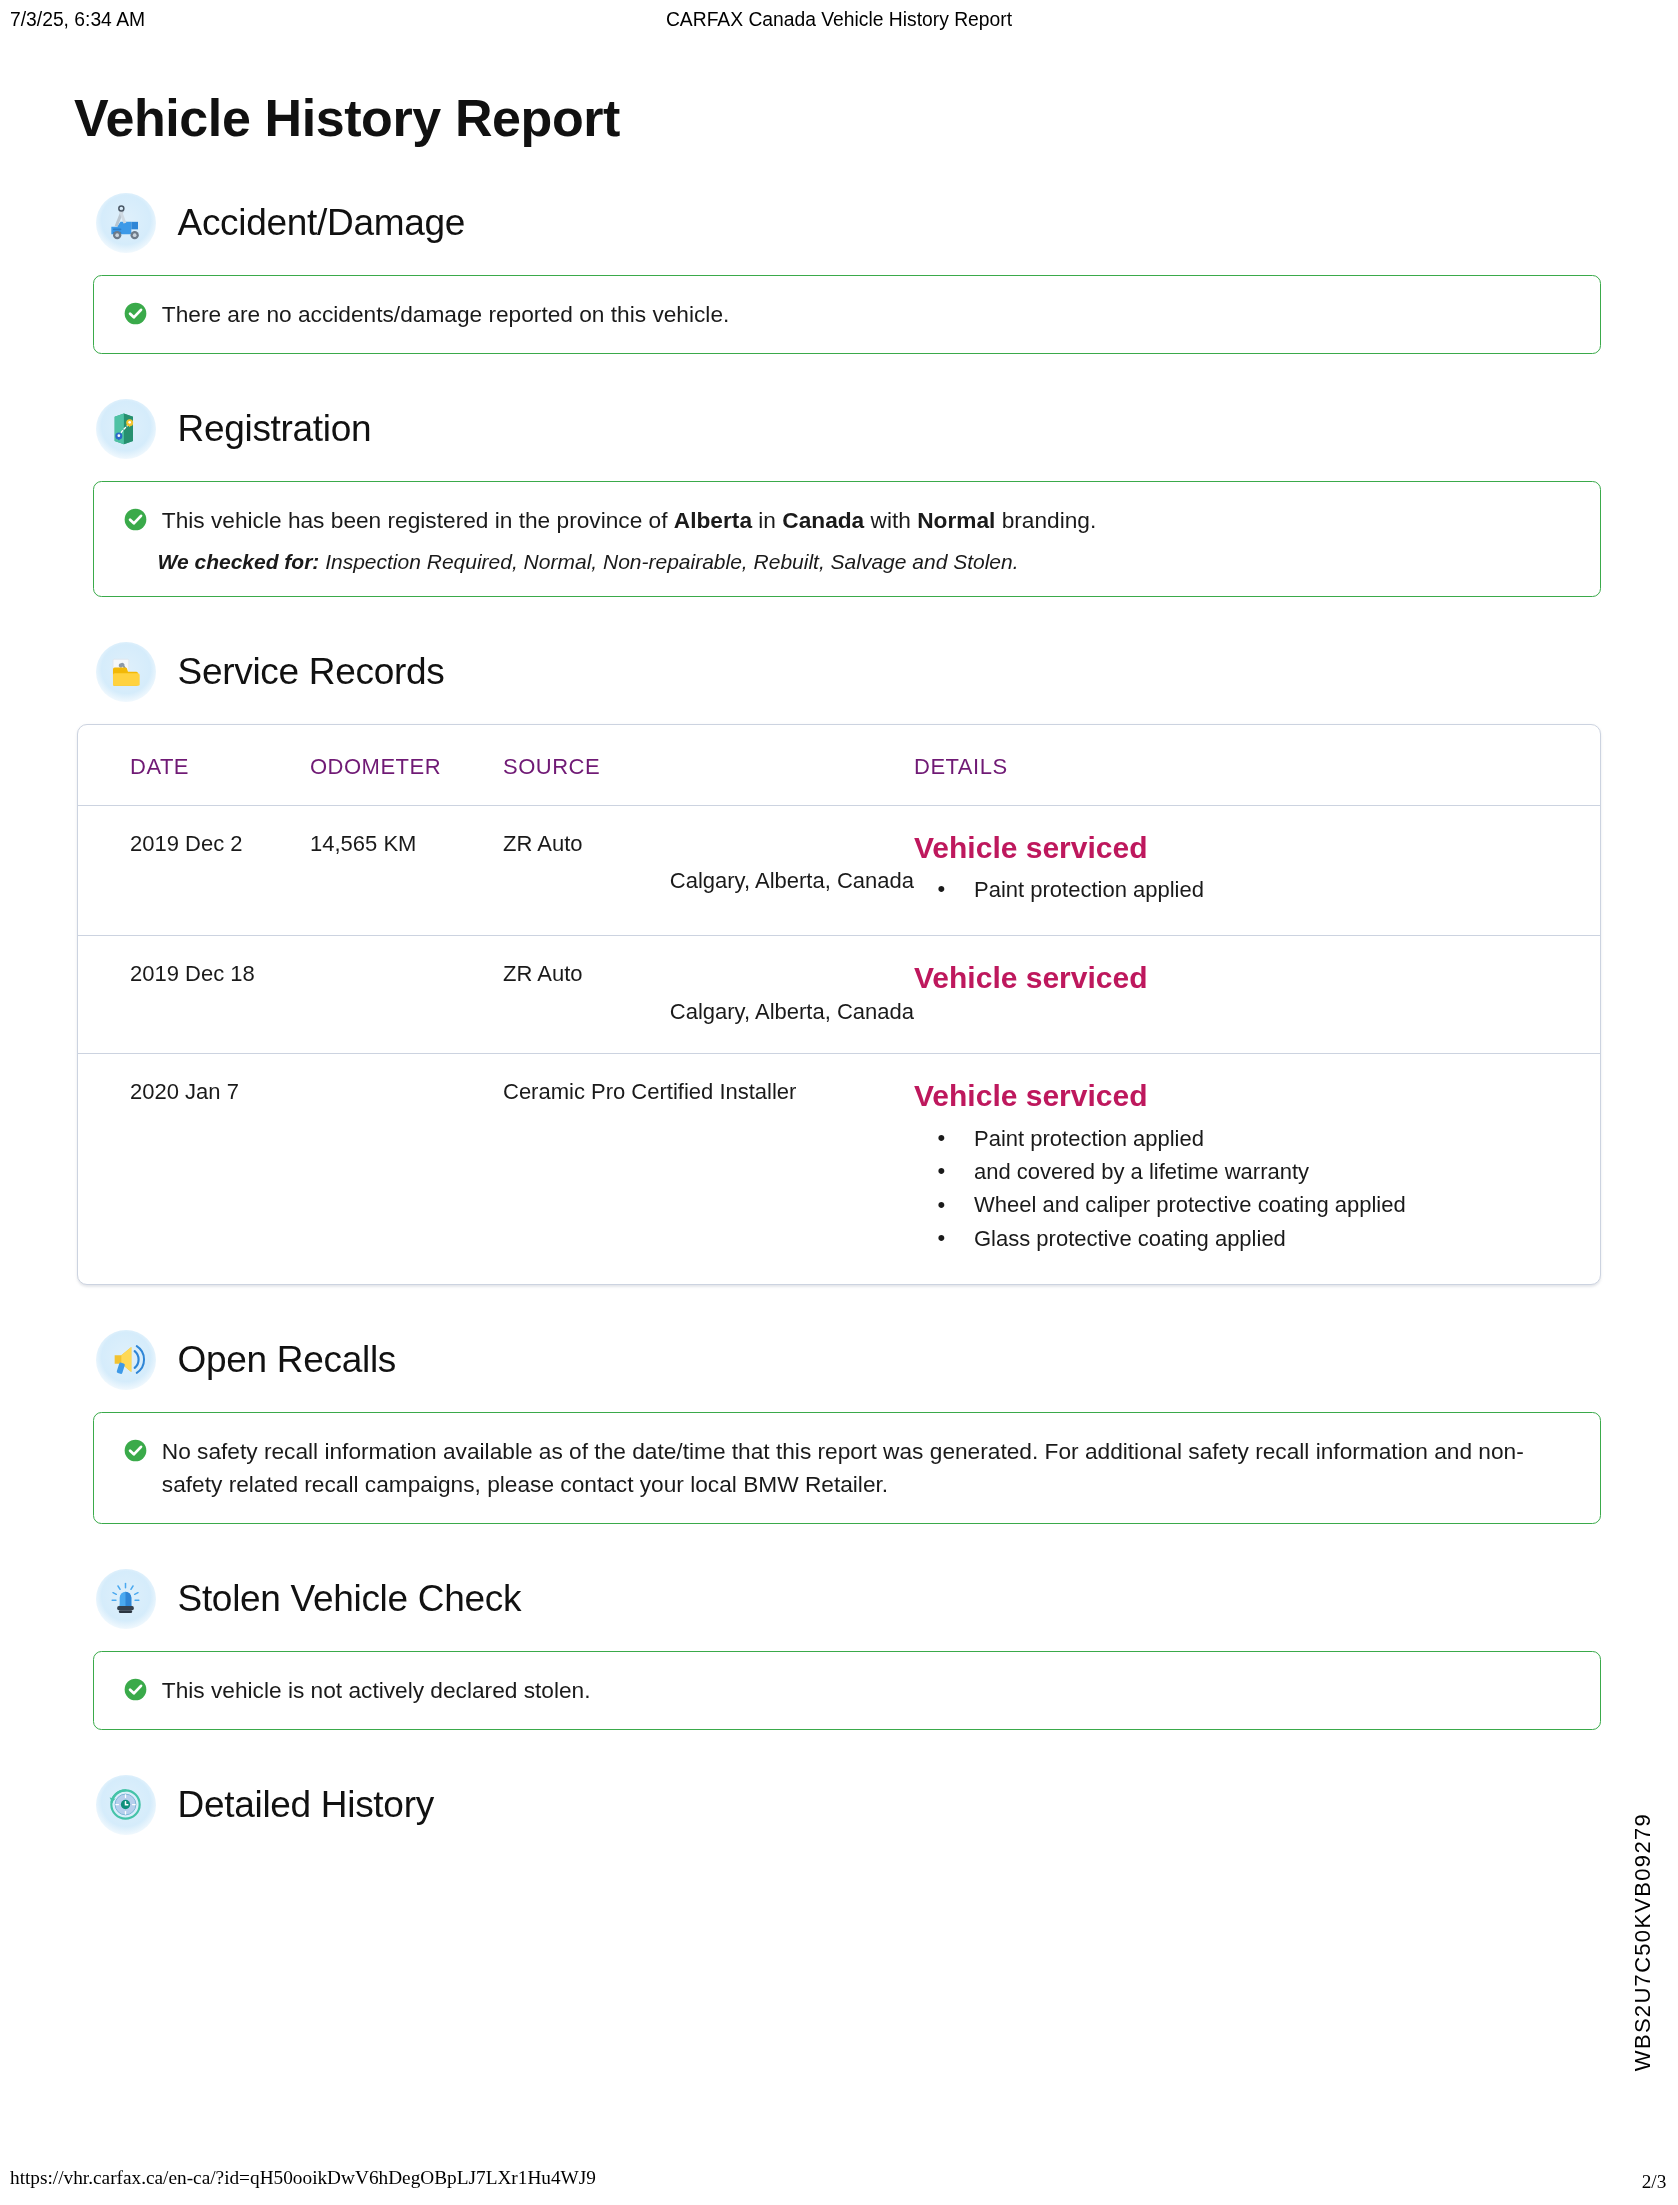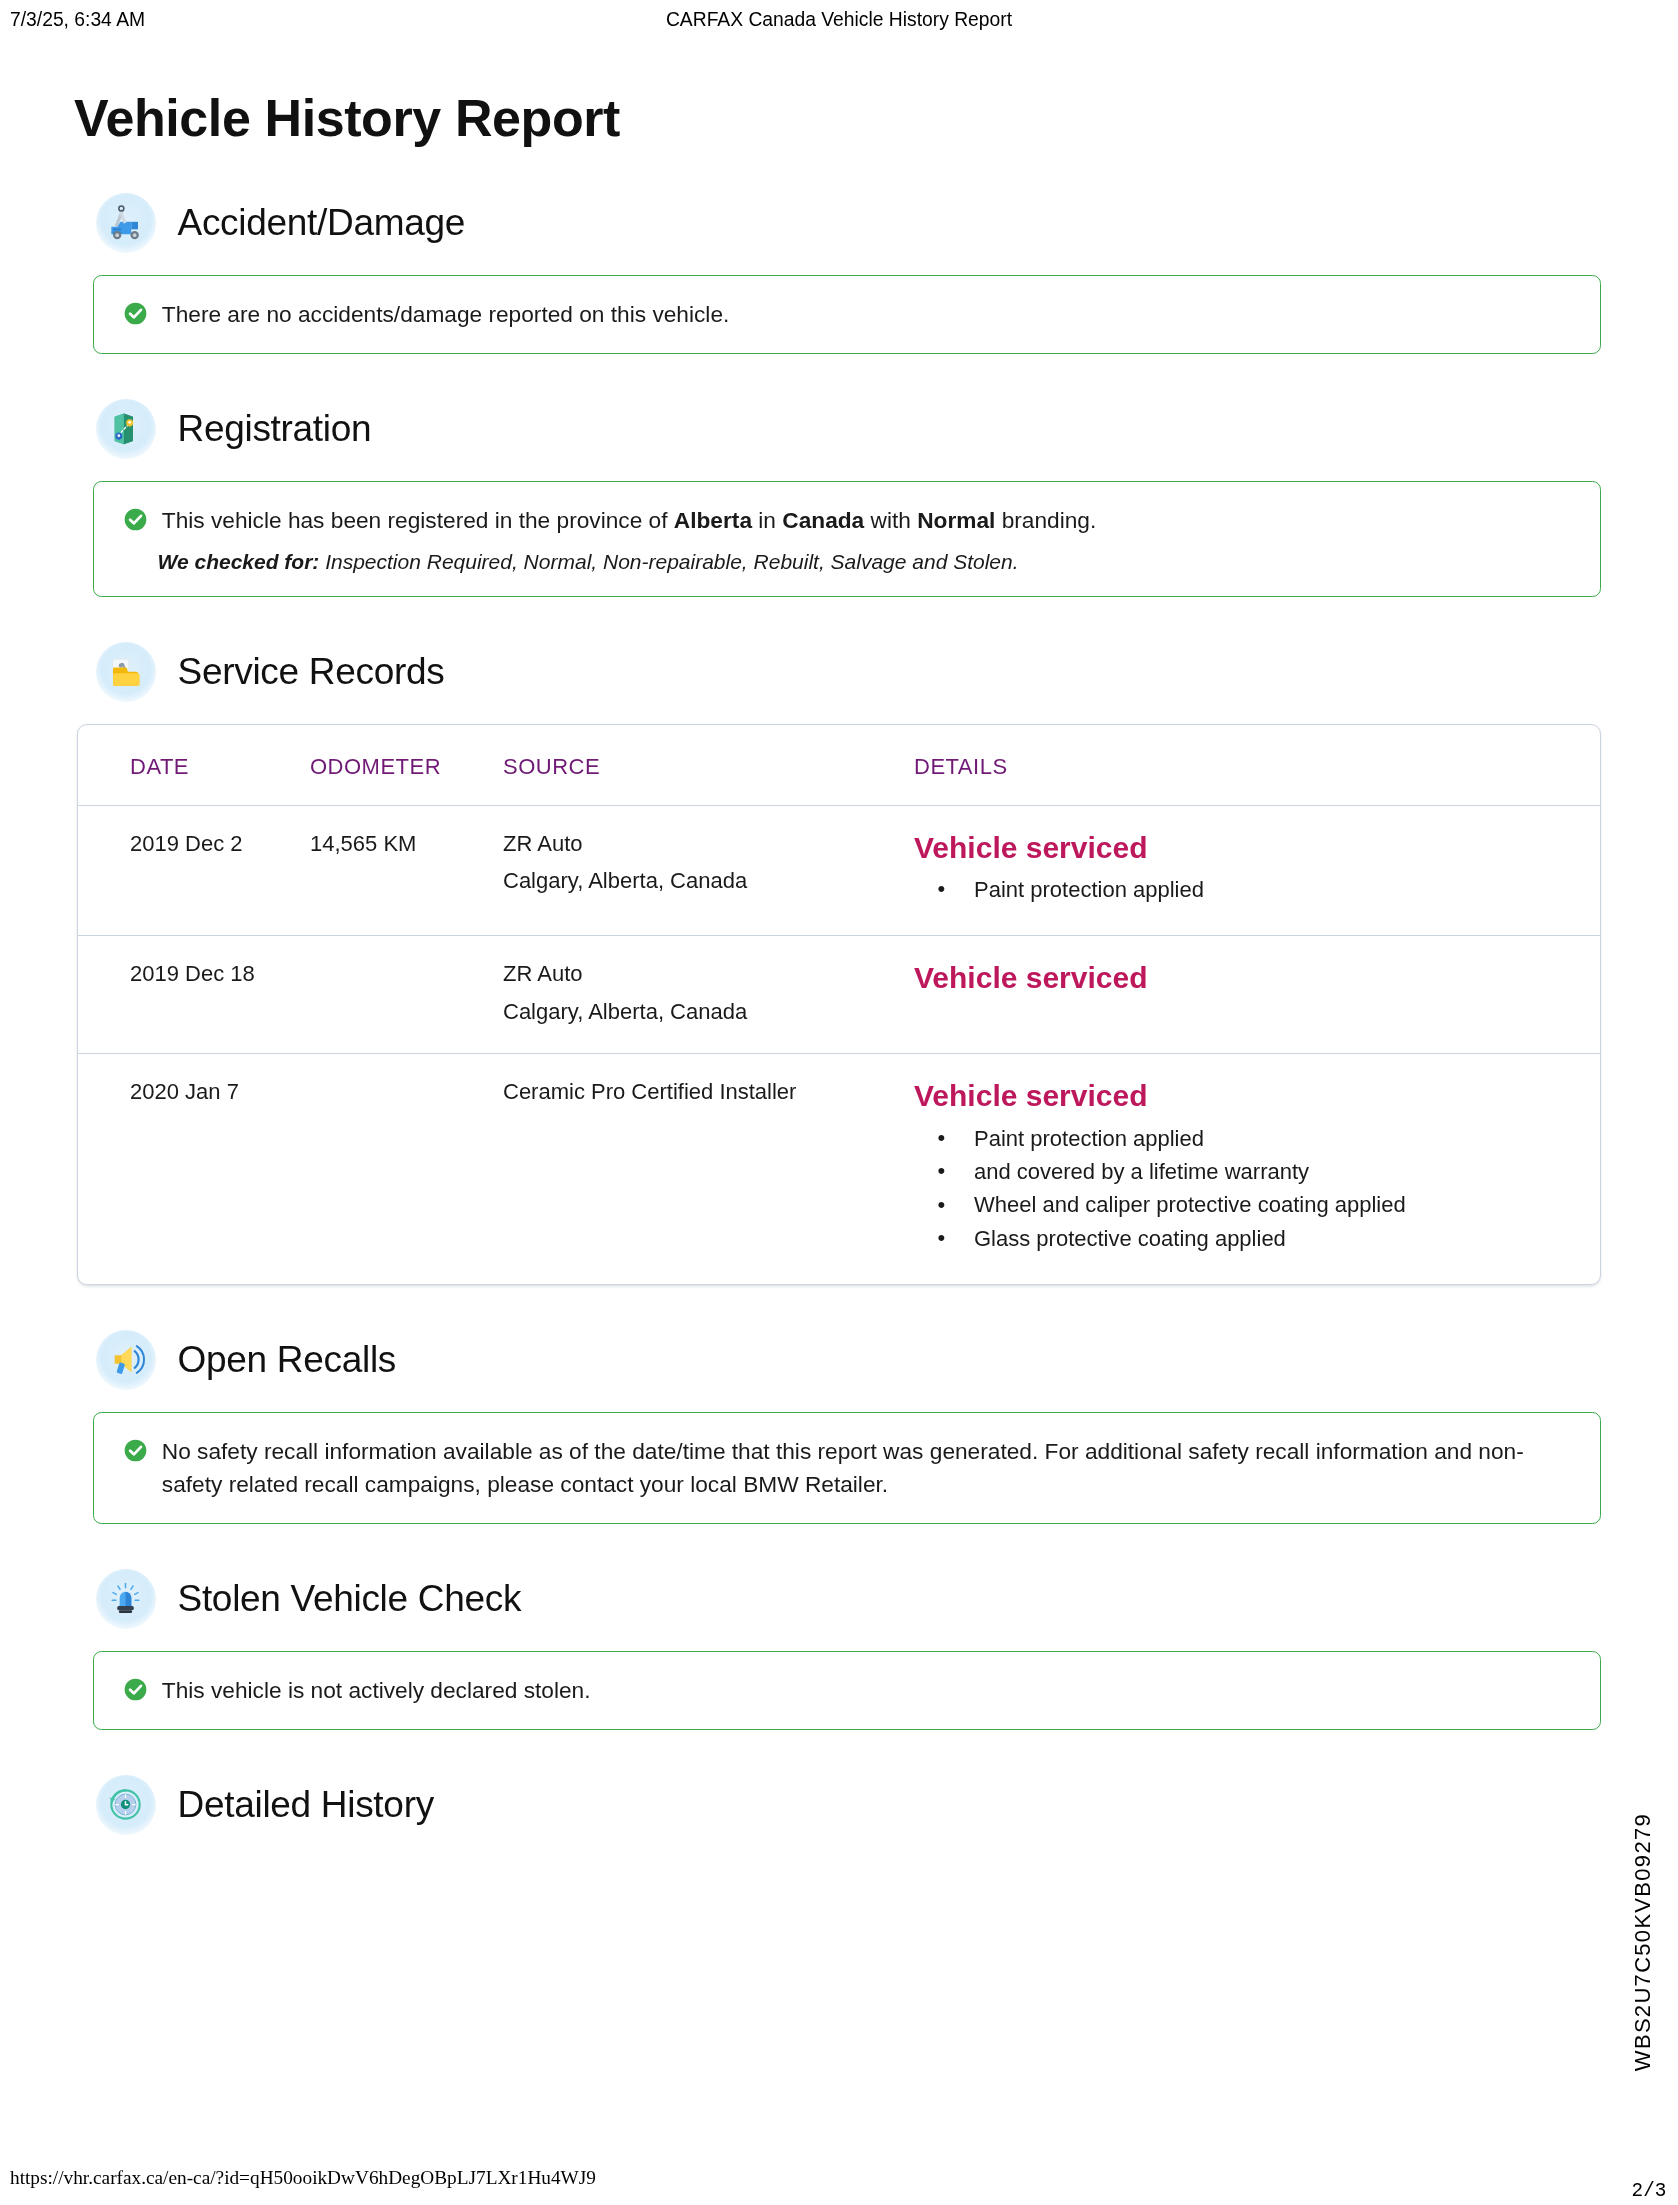--- a/index.html
+++ b/index.html
@@ -49,22 +49,21 @@
     color: #000;
   }
   .print-footer .pf-left {
     position: absolute;
     left: 10px;
     top: 0;
   }
   .print-footer .pf-right {
     position: absolute;
     right: 11.7px;
-    top: 13px;
-    font-family: Liberation Mono, monospace;
+    top: 4px;
   }
 
   
   .vin-vertical {
     position: absolute;
     right: 22px;
     bottom: 134px;
     writing-mode: vertical-rl;
     transform: rotate(180deg);
     font-family: "Liberation Sans", sans-serif;
@@ -182,21 +181,21 @@
     font-size: 22px;
     color: #1a1a1a;
     padding: 25px 0 28.5px 0;
     border-bottom: 1.7px solid #ccd3e0;
   }
   table.records tr:last-child td { border-bottom: none; }
   .col-date   { width: 180px; padding-left: 52px !important; }
   .col-odo    { width: 193px; }
   .col-source { width: 411px; }
   .col-details{ width: auto; }
-  .src-line2 { margin-top: 11.7px; }
+  .src-line2 { margin-top: 11.7px; text-align: right; }
   .details-title {
     font-weight: bold;
     font-size: 30px;
     color: #be185d;
   }
   ul.detail-list {
     list-style: none;
     margin: 8.4px 0 0 0;
     padding: 0;
   }

